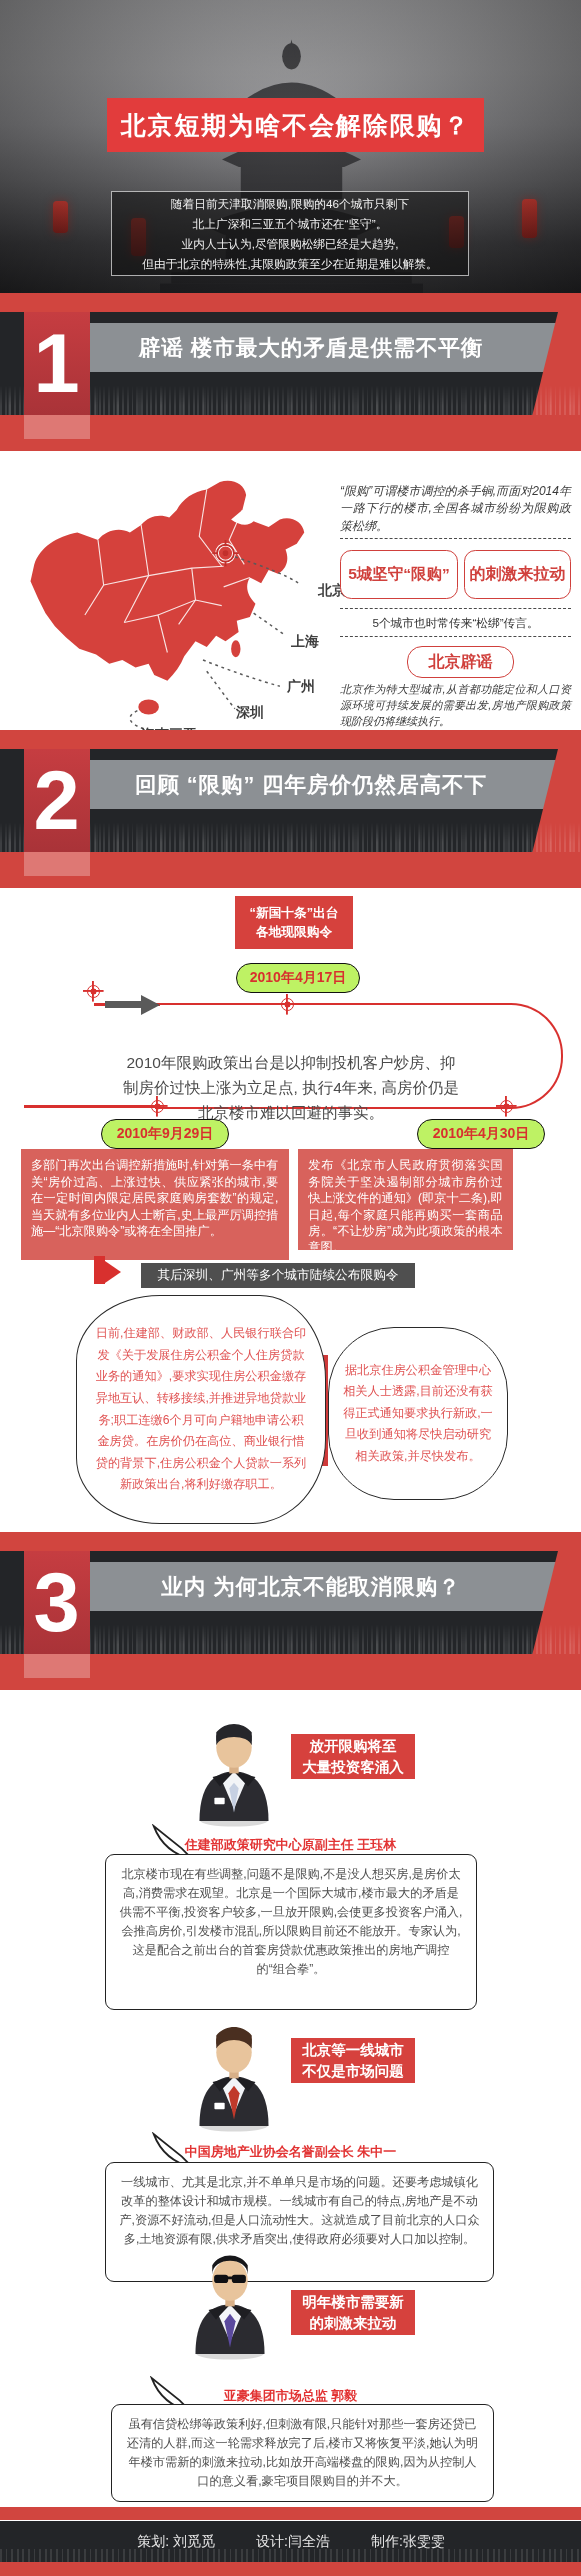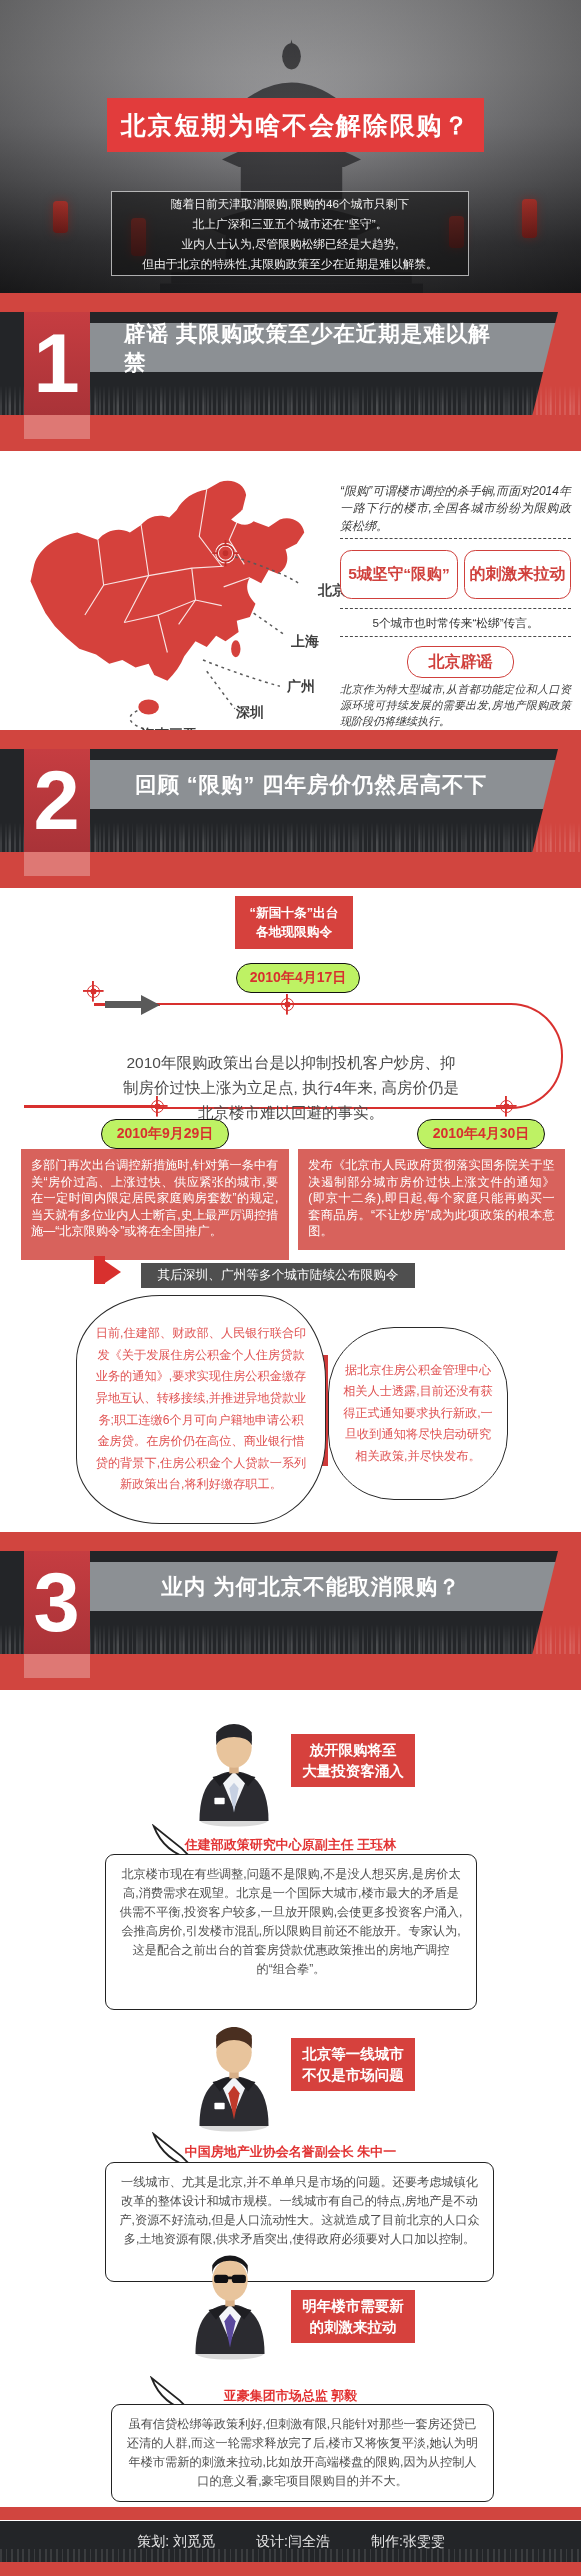--- a/index.html
+++ b/index.html
@@ -74,21 +74,21 @@
   #elbow-bar{left:94px;top:1256px;width:11.3px;height:28px;background:#d8302e;}
   #elbow-head{left:105px;top:1261px;width:0;height:0;
     border-left:16px solid #d8302e;border-top:11.3px solid transparent;border-bottom:11.3px solid transparent;}
   #follow-box{left:141px;top:1263px;width:274px;height:25px;background:#4f4f4f;color:#fff;font-size:12.7px;
     display:flex;align-items:center;justify-content:center;}
   .talk-bubble{background:#fff;border:1.9px solid #2a2a2a;color:#e05353;font-size:12.2px;line-height:21.6px;
     text-align:center;display:flex;align-items:center;justify-content:center;box-sizing:border-box;}
   #ribbon{left:316px;top:1355px;width:12.2px;height:111px;background:#cf3a3a;}
 
   
-  .expert-label{left:291px;width:124px;height:53px;font-size:14.5px;line-height:20.6px;}
+  .expert-label{left:291px;width:124px;height:45px;font-size:14.5px;line-height:20.6px;}
   .expert-name{left:56px;width:469px;text-align:center;color:#e23434;font-size:13px;font-weight:bold;}
   .quote-bubble{background:#fff;border:1.9px solid #222;border-radius:9px;color:#4f4f4f;
     font-size:12.2px;line-height:19px;text-align:center;padding:10.3px 13px;box-sizing:border-box;}
   .tail{position:absolute;}
 
   
   #footer-dark{left:0;top:2521px;width:582px;height:41px;background:#232528;color:#e8e8e8;
     font-size:14px;display:flex;align-items:center;justify-content:center;gap:41px;overflow:hidden;}
   #footer-dark .skyline2{position:absolute;left:0;bottom:0;width:582px;height:13px;opacity:.6;
     background:repeating-linear-gradient(90deg,rgba(255,255,255,0.18) 0 1.9px,transparent 1.9px 5.6px);}
@@ -128,21 +128,21 @@
   <div class="abs" id="intro-box">
     <span class="preline">随着日前天津取消限购,限购的46个城市只剩下
 北上广深和三亚五个城市还在“坚守”。
 业内人士认为,尽管限购松绑已经是大趋势,
 但由于北京的特殊性,其限购政策至少在近期是难以解禁。</span>
   </div>
   <div class="abs thin-red" style="top:293px;"></div>
 
   <div class="abs dark-band" style="top:312px;">
     <div class="gray-strip">
-      <span>辟谣 其限购政策至少在近期是难以解禁</span>
+      <span>辟谣 楼市最大的矛盾是供需不平衡</span>
     </div>
     <div class="slash"></div>
     <div class="skyline"></div>
     <div class="num-box">
       <span>1</span>
     </div>
   </div>
   <div class="abs big-stripe" style="top:415px;">
     <div class="abs num-tab" style="top:0;"></div>
   </div>
@@ -247,21 +247,21 @@
   <div class="abs date-pill" style="left:101px;top:1119px;width:126px;height:28px;">
     <span>2010年9月29日</span>
   </div>
   <div class="abs date-pill" style="left:417px;top:1119px;width:126px;height:28px;">
     <span>2010年4月30日</span>
   </div>
 
   <div class="abs event-box" style="left:20.6px;top:1149px;width:268px;height:111px;">
     <span>多部门再次出台调控新措施时,针对第一条中有关“房价过高、上涨过快、供应紧张的城市,要在一定时间内限定居民家庭购房套数”的规定,当天就有多位业内人士断言,史上最严厉调控措施—“北京限购令”或将在全国推广。</span>
   </div>
-  <div class="abs event-box" style="left:298px;top:1149px;width:267px;height:101px;">
+  <div class="abs event-box" style="left:298px;top:1149px;width:215px;height:101px;">
     <span>发布《北京市人民政府贯彻落实国务院关于坚决遏制部分城市房价过快上涨文件的通知》(即京十二条),即日起,每个家庭只能再购买一套商品房。“不让炒房”成为此项政策的根本意图。</span>
   </div>
 
   <div class="abs" id="elbow-bar"></div>
   <div class="abs" id="elbow-head"></div>
   <div class="abs" id="follow-box">
     <span>其后深圳、广州等多个城市陆续公布限购令</span>
   </div>
 
   <div class="abs" id="ribbon"></div>

